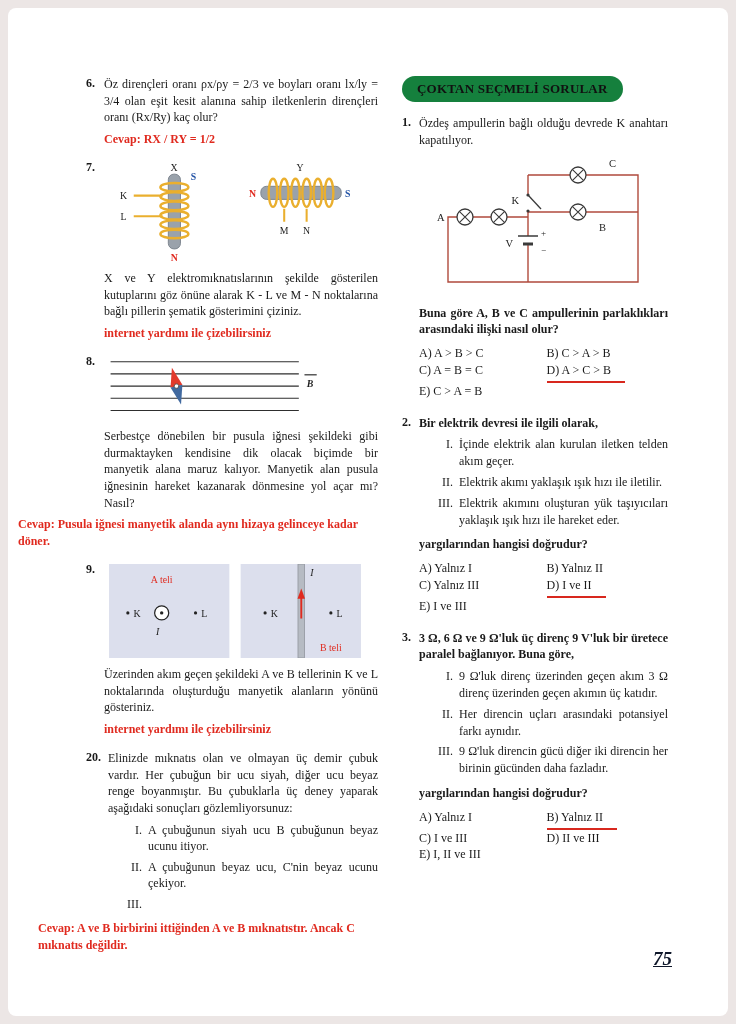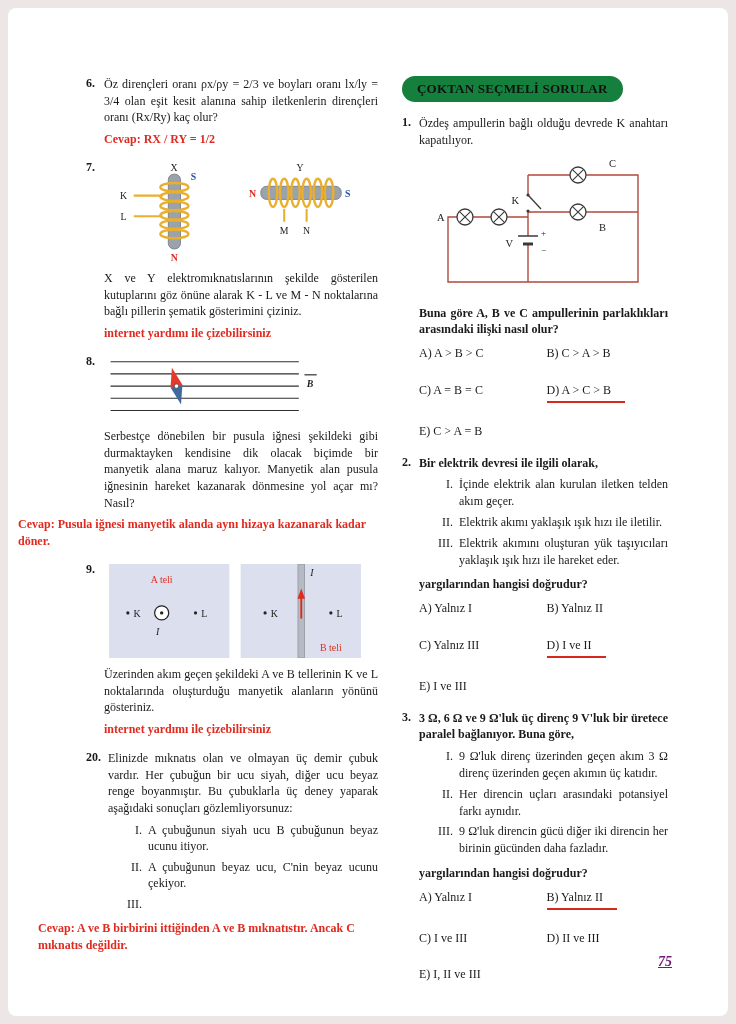--- a/index.html
+++ b/index.html
@@ -41,26 +41,26 @@
   .pill{
     display:inline-block;background:#15803d;border-radius:14px;
     padding:5px 15px;font-weight:700;font-size:13px;color:#111;
     margin-bottom:13px;letter-spacing:.2px;
   }
   .rq{display:flex;margin-bottom:15px;}
   .rqnum{flex:none;width:17px;font-weight:700;font-size:12px;}
   .rqbody{flex:1;min-width:0;font-size:12px;line-height:1.40;}
   .stem-bold{font-weight:700;text-align:justify;}
   .bold-q{font-weight:700;margin:8px 0 7px;text-align:justify;}
-  .opts{display:grid;grid-template-columns:1.05fr 1fr;row-gap:20px;margin-top:7px;}
+  .opts{display:grid;grid-template-columns:1.05fr 1fr;row-gap:0;margin-top:7px;}
   .opt{white-space:nowrap;}
   .uline{display:inline-block;border-bottom:2px solid #d8281e;padding:0 14px 2px 0;}
   .page-num{
     position:absolute;right:56px;bottom:46px;
-    font-weight:700;font-style:italic;font-size:14px;color:#701a75;text-decoration:underline;
+    font-weight:700;font-style:italic;font-size:19px;color:#0f172a;text-decoration:underline;
   }
   
   svg text{font-family:"Liberation Serif", serif;}
   .dlab{font-size:10.5px;fill:#222;}
   .small{font-size:9px;}
   .ital{font-style:italic;}
   .red-lab{fill:#e02a1f;}
   .pole-n{fill:#e02a1f;font-weight:bold;}
   .pole-s{fill:#2353a5;font-weight:bold;}
   .wire{stroke:#eaaf2e;stroke-width:2.2;fill:none;}
@@ -146,21 +146,21 @@
               <polygon points="70,12 63.5,32 76.5,32" fill="#e23a2c"></polygon>
               <polygon points="70,52 76.5,32 63.5,32" fill="#41699f"></polygon>
               <circle cx="70" cy="32" r="2.4" fill="#fff" stroke="#444" stroke-width="0.8"></circle>
             </g>
             <g>
               <path d="M206 20 H219" stroke="#222" stroke-width="1.2"></path>
               <text x="212" y="33" class="dlab ital" text-anchor="middle" font-weight="bold">B</text>
             </g>
           </svg>
           <p class="qtext">Serbestçe dönebilen bir pusula iğnesi şekildeki gibi durmaktayken kendisine dik olacak biçimde bir manyetik alana maruz kalıyor. Manyetik alan pusula iğnesinin hareket kazanarak dönmesine yol açar mı? Nasıl?</p>
-          <p class="ans ans-q8">Cevap: Pusula iğnesi manyetik alanda aynı hizaya kazanarak kadar döner.</p>
+          <p class="ans ans-q8">Cevap: Pusula iğnesi manyetik alanda aynı hizaya gelinceye kadar döner.</p>
         </div>
       </section>
 
       <section class="q">
         <span class="qnum">9.</span>
         <div class="qbody">
           <svg class="fig" width="262" height="94" viewBox="0 0 268 100">
             <g>
               <rect x="0" y="0" width="128" height="100" class="panel"></rect>
               <text x="56" y="20" class="dlab red-lab" text-anchor="middle">A teli</text>

